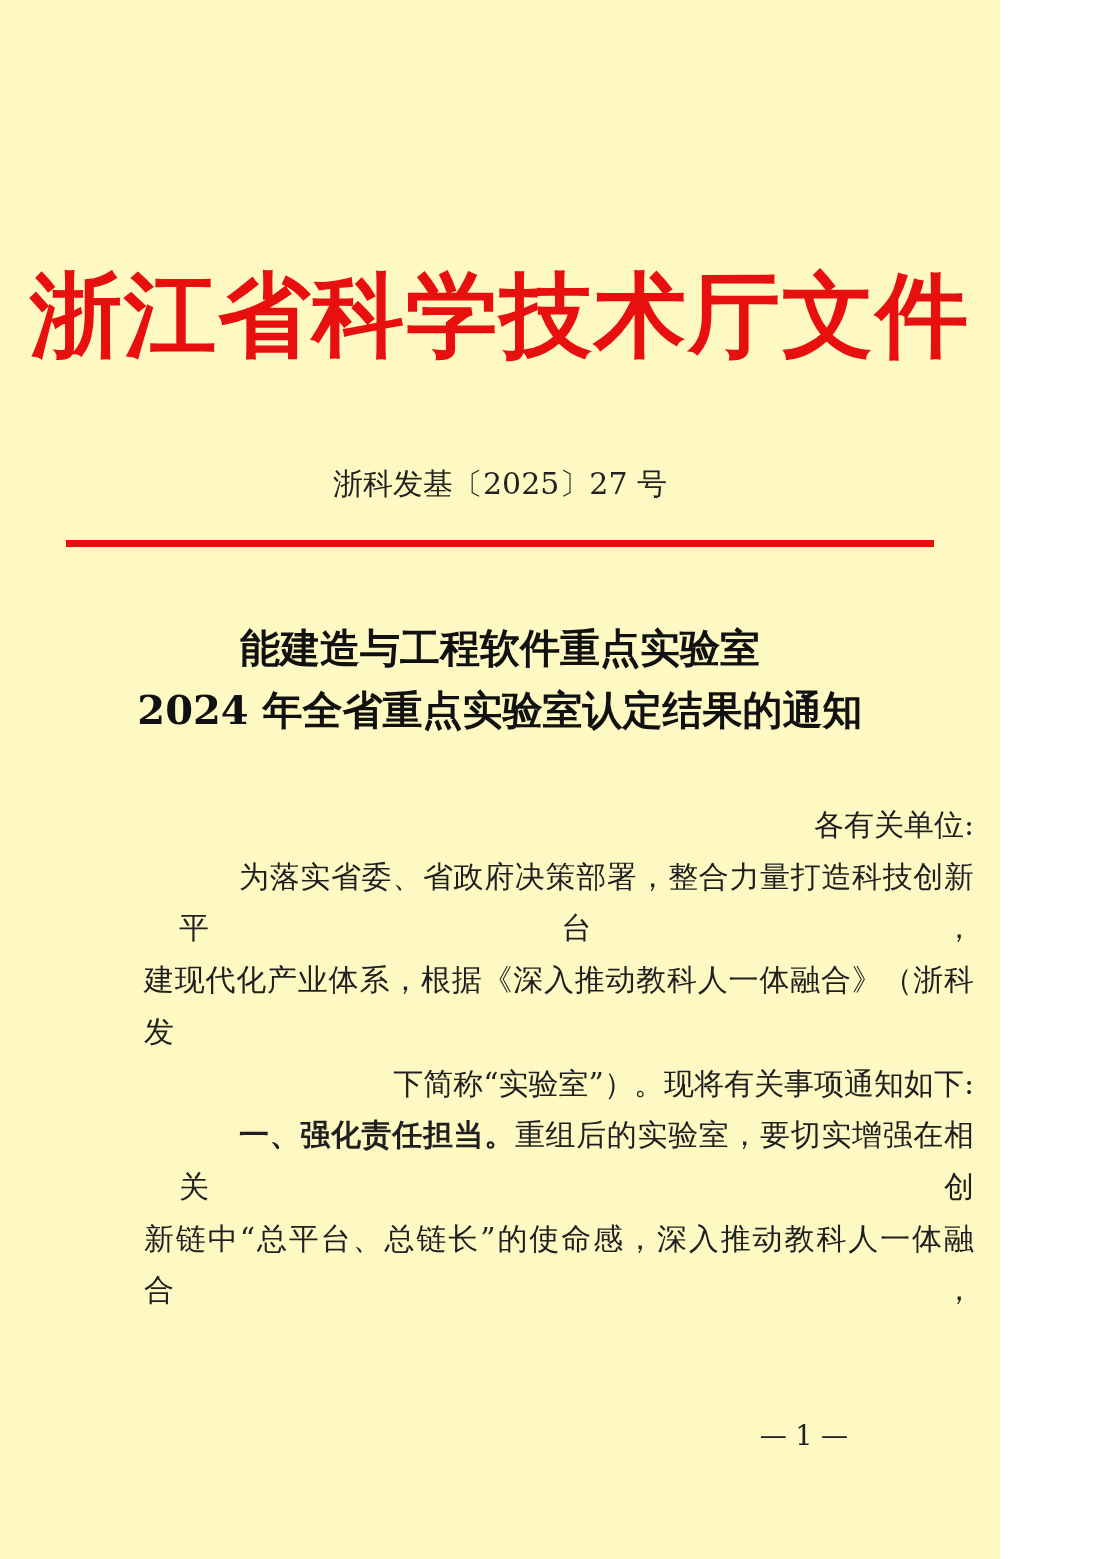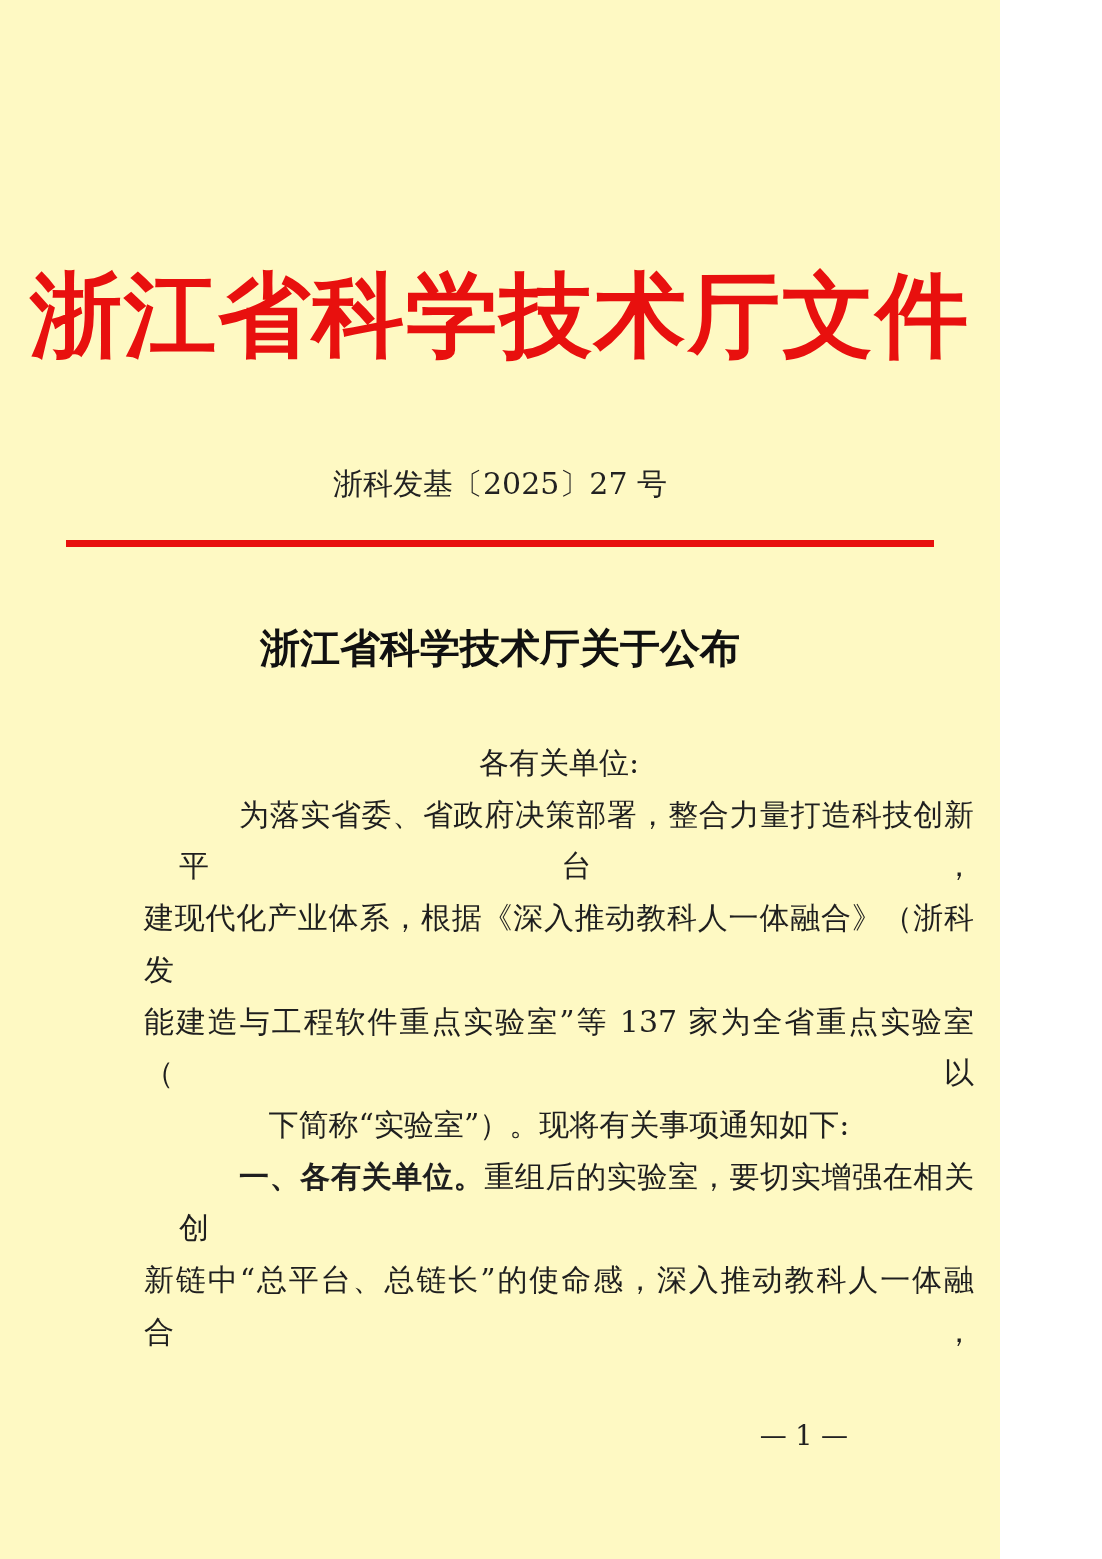--- a/index.html
+++ b/index.html
@@ -49,21 +49,21 @@
   }
   .body-text {
     margin-top: 58px;
     margin-left: 144px;
     width: 830px;
     font-size: 30px;
     line-height: 51.7px;
     color: #1f1f1f;
   }
   .line {
-    text-align: center;
+    text-align: right;
   }
   .line.just {
     text-align: justify;
     text-align-last: justify;
   }
   .line.indent {
     text-indent: 2em;
     margin-left: 35px;
   }
   .section-bold {
@@ -85,31 +85,31 @@
 
 <div class="page">
 
   <div class="masthead">浙江省科学技术厅文件</div>
 
   <div class="doc-number">浙科发基〔2025〕27 号</div>
 
   <div class="red-rule"></div>
 
   <div class="doc-title">
-    <div>浙江省科学技术厅关于公布</div>
+    <div>能建造与工程软件重点实验室</div>
+    <div>2024 年全省重点实验室认定结果的通知</div>
   </div>
 
   <div class="body-text">
     <div class="line">各有关单位:</div>
     <div class="line just indent">为落实省委、省政府决策部署，整合力量打造科技创新平台，</div>
     <div class="line just">建现代化产业体系，根据《深入推动教科人一体融合》（浙科发</div>
-    <div class="line just">能建造与工程软件重点实验室”等 137 家为全省重点实验室（以</div>
     <div class="line">下简称“实验室”）。现将有关事项通知如下:</div>
     <div class="line just indent">
-      <span class="section-bold">一、各有关单位。</span><span>重组后的实验室，要切实增强在相关创</span>
+      <span class="section-bold">一、强化责任担当。</span><span>重组后的实验室，要切实增强在相关创</span>
     </div>
     <div class="line just">新链中“总平台、总链长”的使命感，深入推动教科人一体融合，</div>
 
   </div>
 
   <div class="page-number">— 1 —</div>
 
 </div>
 
 </body></html>

